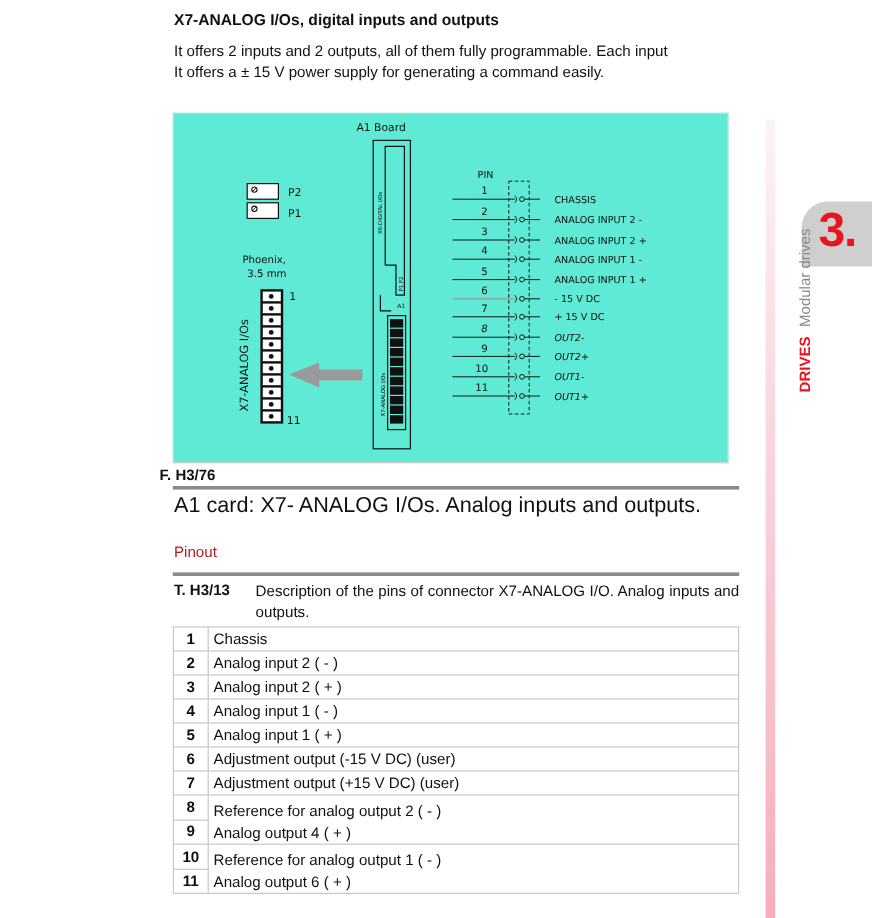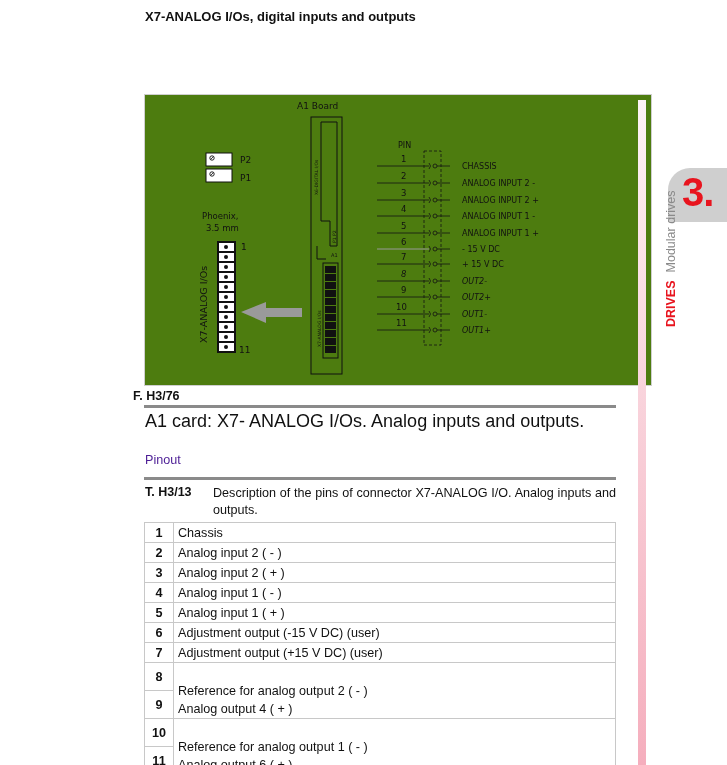--- a/index.html
+++ b/index.html
@@ -2,51 +2,53 @@
 <html><head>
 <meta charset="utf-8">
 <style>
   * { box-sizing: border-box; margin: 0; padding: 0; }
   html, body { width: 727px; height: 765px; background: #ffffff; overflow: hidden; }
   body { position: relative; font-family: "Liberation Sans", sans-serif; color: #111; }
 
   .heading { position: absolute; left: 145px; top: 9px; font-size: 13px; font-weight: bold; }
   .intro { position: absolute; left: 145px; top: 35px; width: 472px; font-size: 12.6px; line-height: 16.5px; }
 
-  .figure { position: absolute; left: 144px; top: 94px; width: 508px; height: 292px; border: 1px solid #cfcfcf; background: #4d7c0f; }
+  .figure { position: absolute; left: 144px; top: 94px; width: 463px; height: 292px; border: 1px solid #cfcfcf; background: #5eead4; }
   .fig-svg { position: absolute; left: 0; top: 0; }
 
   .fig-id { position: absolute; left: 133px; top: 389px; font-size: 12.5px; font-weight: bold; }
   .fig-rule { position: absolute; left: 144px; top: 405px; width: 472px; height: 3px; background: #8a8a8a; }
   .fig-caption { position: absolute; left: 145px; top: 411px; font-size: 18px; }
 
-  .subhead { position: absolute; left: 145px; top: 453px; font-size: 12.6px; color: #4c1d95; }
+  .subhead { position: absolute; left: 145px; top: 453px; font-size: 12.6px; color: #b91c1c; }
   .tbl-rule { position: absolute; left: 144px; top: 477px; width: 472px; height: 3px; background: #8a8a8a; }
   .tbl-id { position: absolute; left: 145px; top: 485px; font-size: 12.5px; font-weight: bold; }
   .tbl-desc { position: absolute; left: 213px; top: 485px; width: 403px; font-size: 12.6px; line-height: 16.5px; text-align: justify; }
 
   table.pins { position: absolute; left: 144px; top: 522px; width: 472px; border-collapse: collapse; font-size: 12.6px; }
   table.pins td { border: 1px solid #c8c8c8; height: 20px; padding: 0 4px; vertical-align: middle; }
   table.pins td.num { width: 29px; text-align: center; font-weight: bold; }
   table.pins td.desc { padding-left: 4px; }
-  table.pins td.merged { vertical-align: top; line-height: 18px; padding-top: 19px; }
+  table.pins td.merged { vertical-align: top; line-height: 18px; padding-top: 4px; }
 
   .side-line { position: absolute; left: 638px; top: 100px; width: 8px; height: 665px;
     background: linear-gradient(to bottom, #fdf3f5 0%, #f9d6de 40%, #f5aebd 100%); }
   .chapter-tab { position: absolute; left: 668px; top: 168px; width: 59px; height: 54px; background: #cfcfcf; border-top-left-radius: 22px; }
   .chapter-num { position: absolute; left: 682px; top: 170px; font-size: 40px; font-weight: bold; color: #e8141e; letter-spacing: -1px; }
   .side-text { position: absolute; left: 664px; top: 327px; transform-origin: 0 0; transform: rotate(-90deg); white-space: nowrap; font-size: 12.5px; }
   .side-text .drives { color: #e8141e; font-weight: bold; }
   .side-text .mod { color: #8a8a8a; margin-left: 8px; }
 </style>
 </head>
 <body>
 
 <div class="heading">X7-ANALOG I/Os, digital inputs and outputs</div>
 <div class="intro">
+  <div>It offers 2 inputs and 2 outputs, all of them fully programmable. Each input</div>
+  <div>It offers a ± 15 V power supply for generating a command easily.</div>
 </div>
 
 <div class="figure">
   <svg class="fig-svg" width="472" height="292" viewBox="0 0 472 292" xmlns="http://www.w3.org/2000/svg" font-family="DejaVu Sans, sans-serif">
 
     <text x="152" y="14" font-size="9" fill="#111">A1 Board</text>
 
     <g>
       <rect x="61" y="58" width="26" height="13" fill="#fff" stroke="#111" stroke-width="1"></rect>
       <circle cx="67" cy="63" r="2.2" fill="none" stroke="#111" stroke-width="0.9"></circle>

